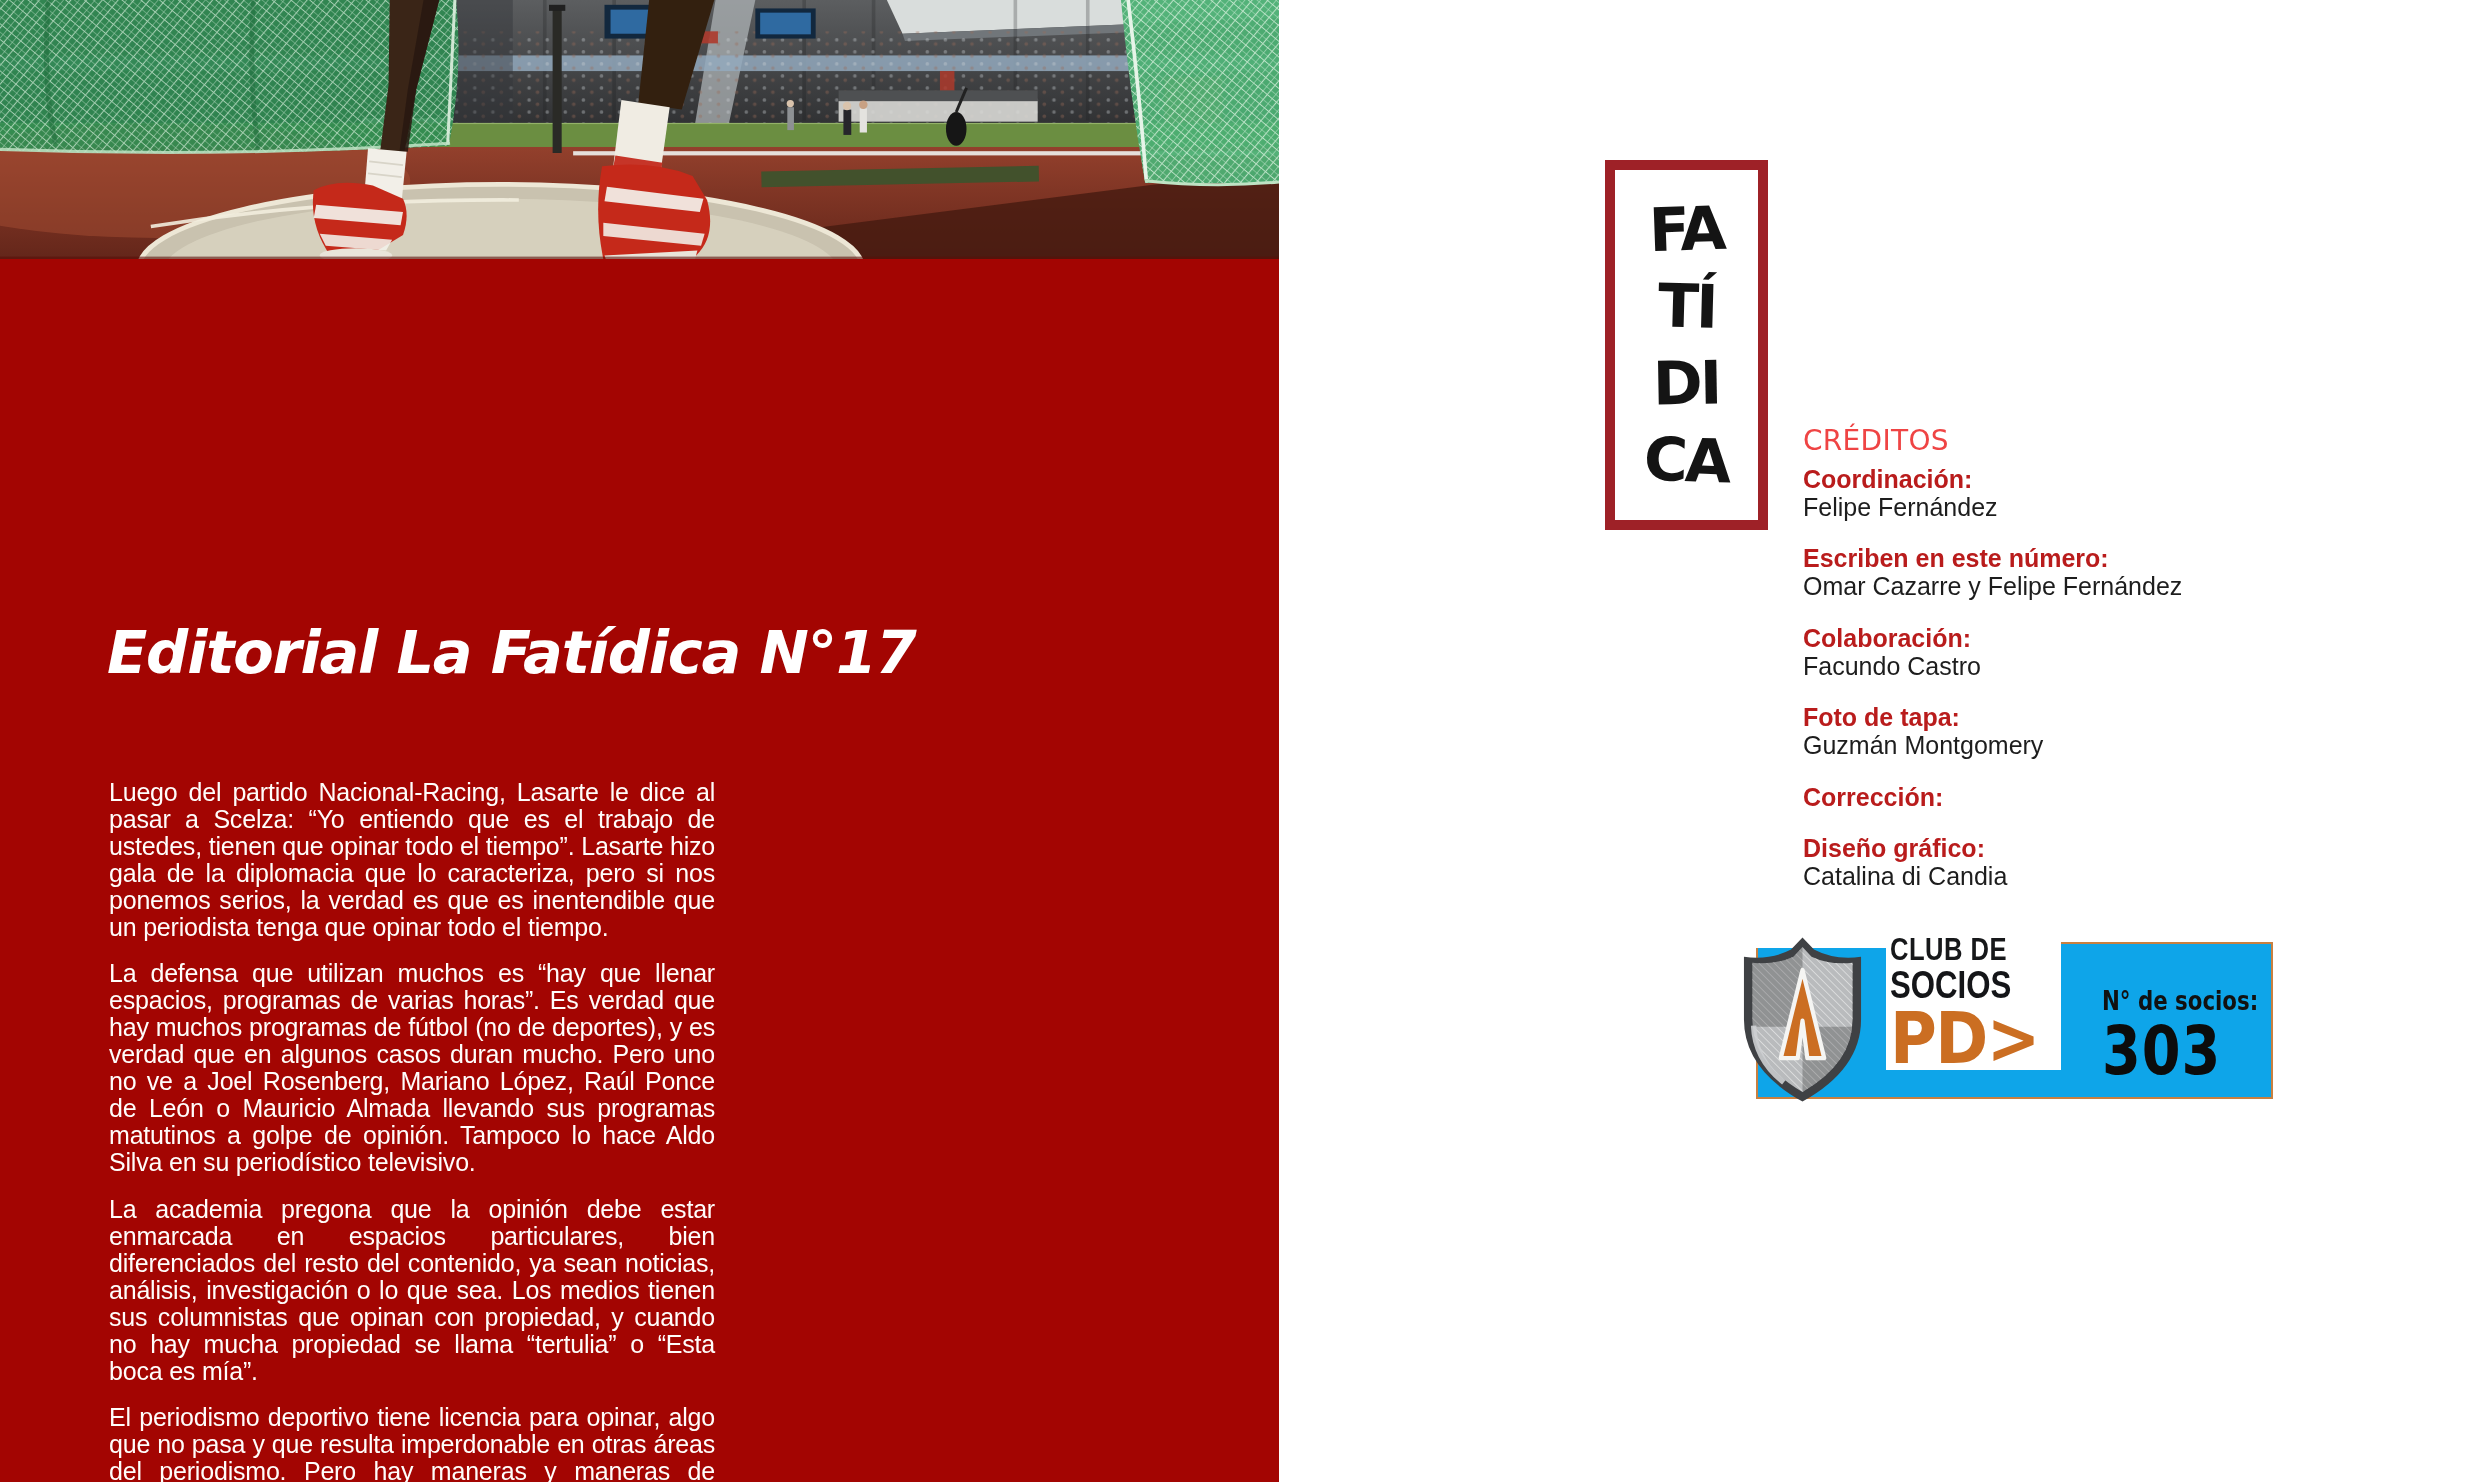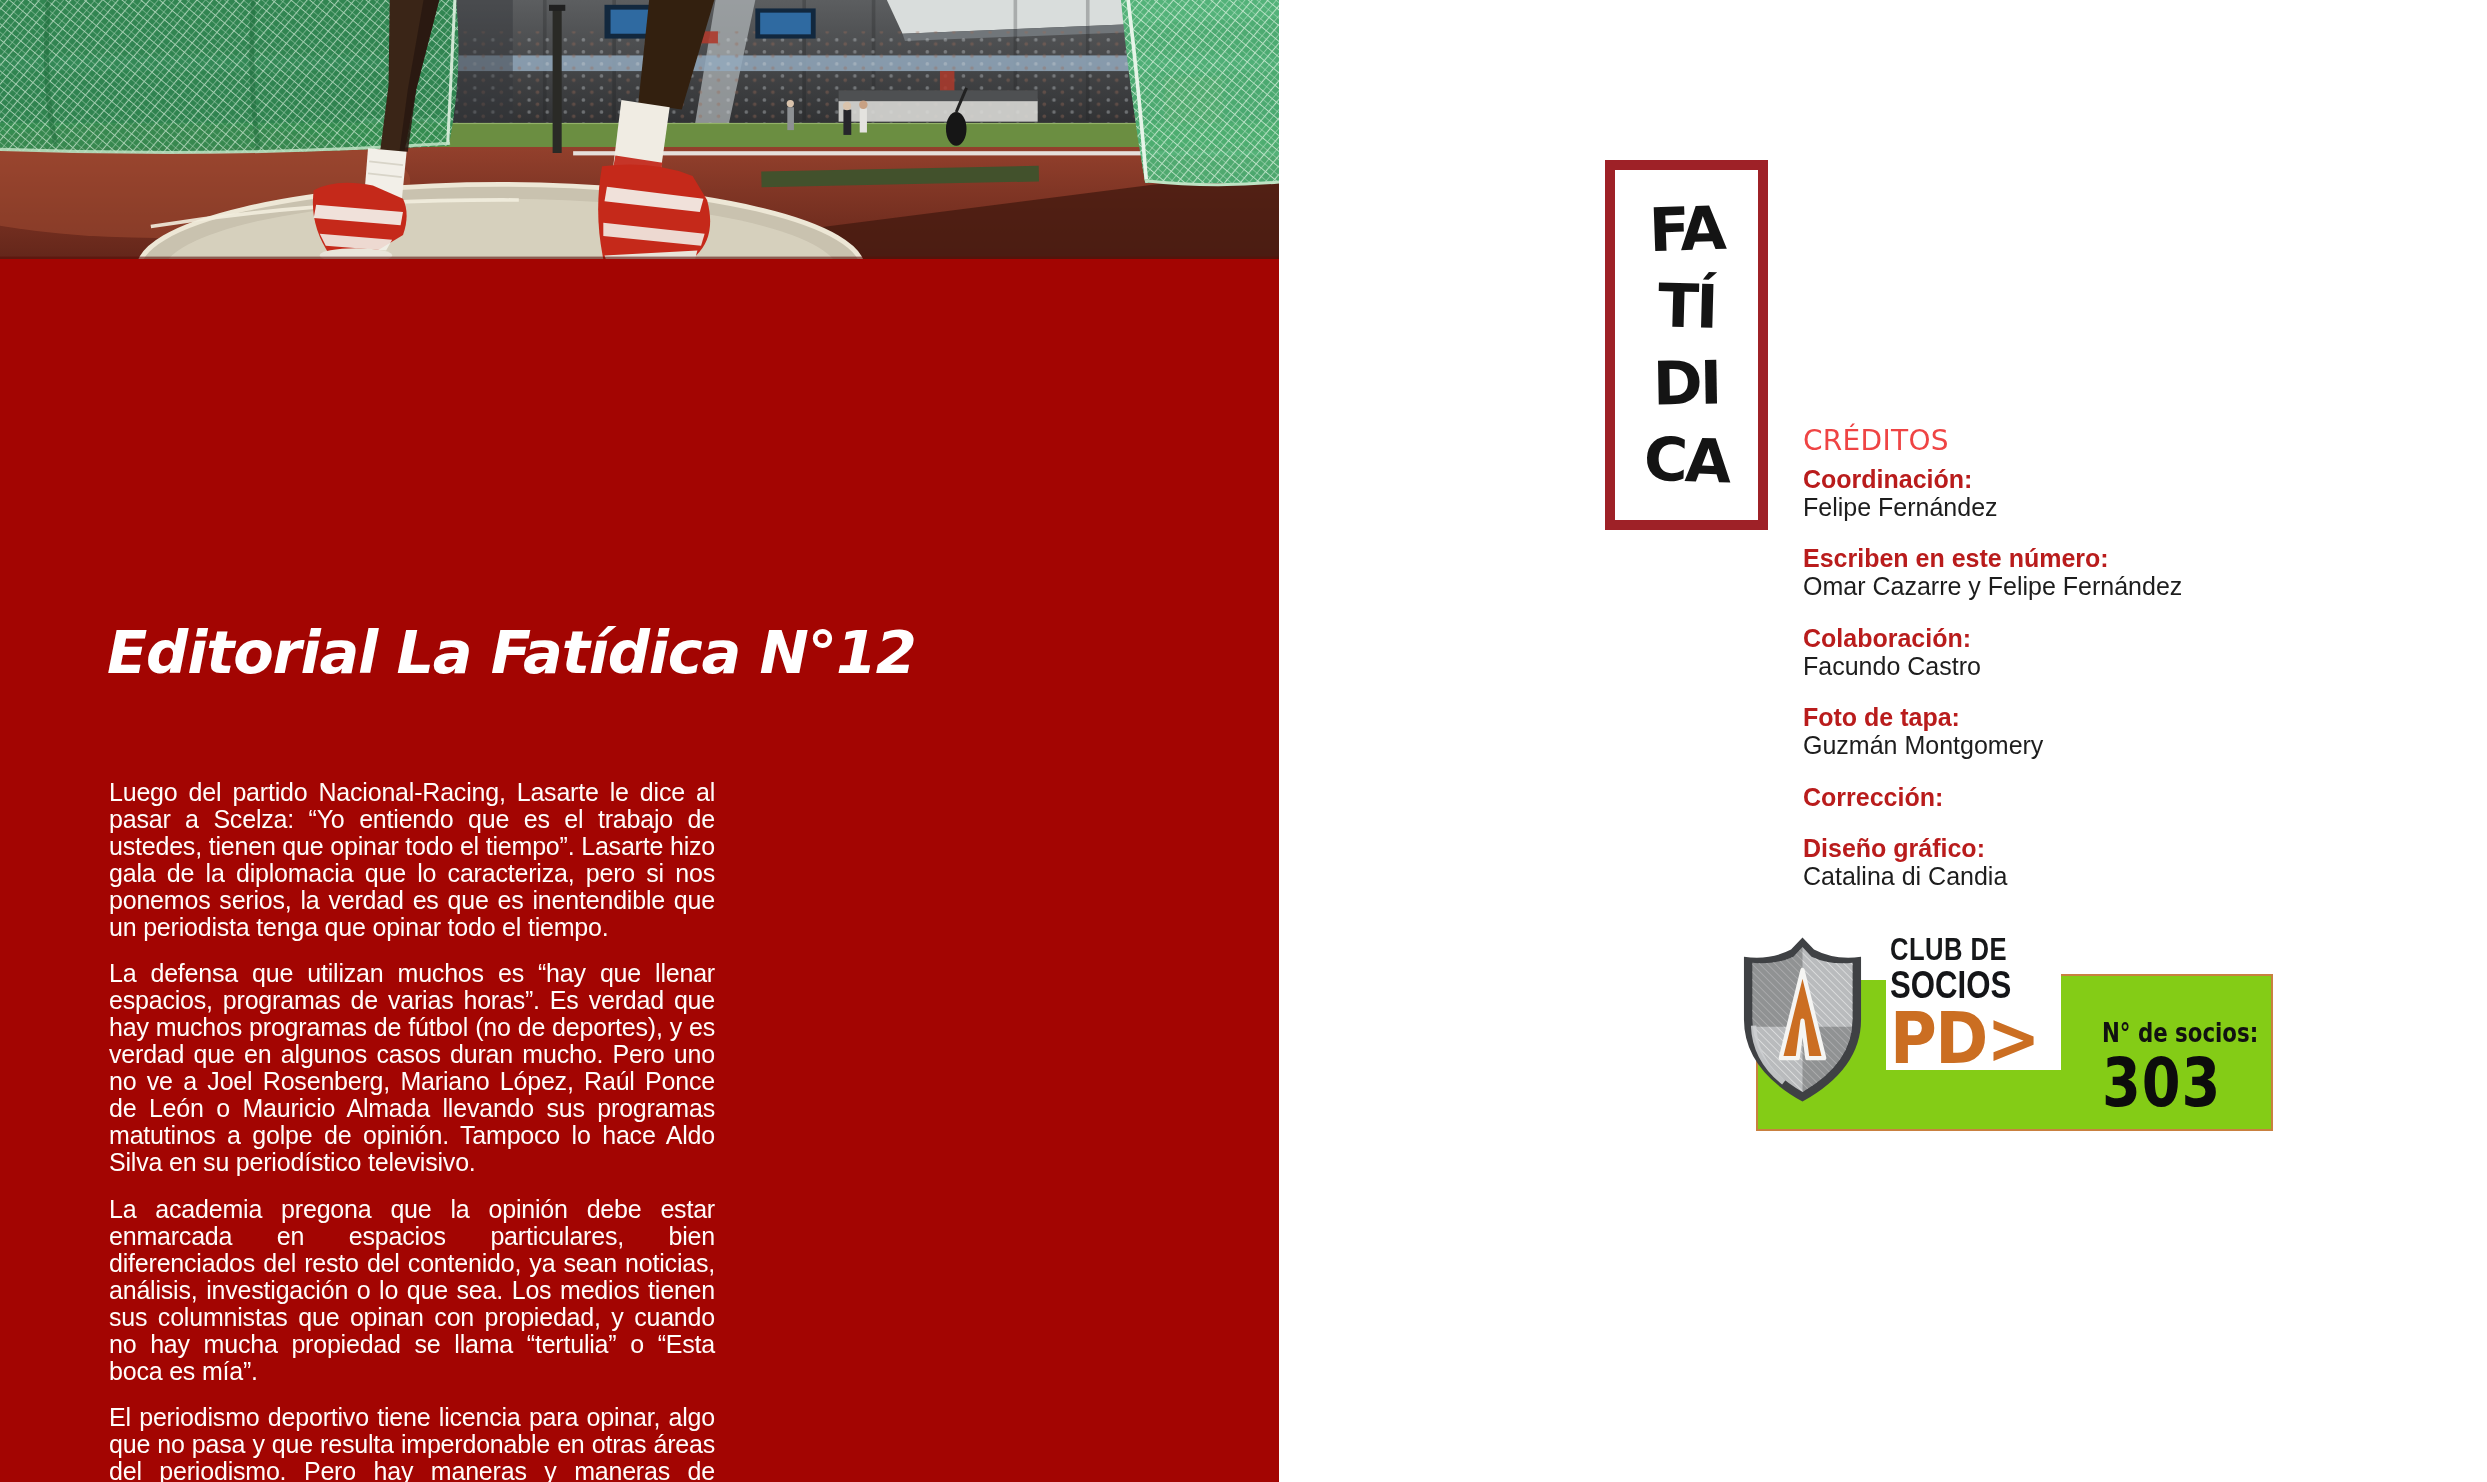--- a/index.html
+++ b/index.html
@@ -29,22 +29,22 @@
 
   
   .credits{position:absolute;left:1803px;top:426px;width:591px;}
   .credits-h{font-family:"DejaVu Sans",sans-serif;font-size:28px;line-height:29px;
     color:#ef4444;letter-spacing:0.3px;margin-bottom:9.6px;}
   .entry{margin-bottom:23.5px;}
   .entry .lbl{font-weight:bold;font-size:25px;line-height:28px;color:#b91c1c;}
   .entry .val{font-size:25px;line-height:28px;color:#1D1D1D;}
 
   
-  .club-box{position:absolute;left:1756px;top:974px;width:517px;height:157px;
-    box-sizing:border-box;border:2.4px solid #C98040;background:#84cc16;}
+  .club-box{position:absolute;left:1756px;top:942px;width:517px;height:157px;
+    box-sizing:border-box;border:2.4px solid #C98040;background:#0ea5e9;}
   .club-mask{position:absolute;left:-2.4px;top:-5.4px;width:239px;height:9.6px;background:#fff;}
   .members{position:absolute;left:344px;top:43px;}
   .m-label{font-family:"DejaVu Sans",sans-serif;font-weight:bold;font-size:26px;line-height:28px;
     color:#111;transform:scaleX(0.82);transform-origin:left;white-space:nowrap;}
   .m-count{font-family:"DejaVu Sans",sans-serif;font-weight:bold;font-size:68px;line-height:60px;
     margin-top:6px;color:#0C0C0C;letter-spacing:1.2px;transform:scaleX(0.82);transform-origin:left;}
   .shield{position:absolute;left:1739px;top:935px;width:127px;height:169px;}
   .club-logo-text{position:absolute;left:1886px;top:934px;background:#fff;padding:1.2px 6px 2.4px 3.6px;}
   .c1{font-weight:bold;font-size:32px;line-height:28px;color:#17181A;letter-spacing:0.6px;
       transform:scaleX(0.8);transform-origin:left;white-space:nowrap;}
@@ -173,21 +173,21 @@
       <path d="M998 276 Q1084 266 1148 292 L1172 332 Q1188 392 1154 424 L1022 430 L1000 430 Q984 352 998 276 Z" fill="#C5291A"></path>
       <path d="M1006 310 L1166 330 L1160 352 L1002 334 Z" fill="#F3F1EA" opacity="0.92"></path>
       <path d="M1000 370 L1168 388 L1162 408 L1000 392 Z" fill="#F3F1EA" opacity="0.88"></path>
       <path d="M1002 424 L1156 416 L1152 430 L1004 430 Z" fill="#E9E5DA"></path>
     </g>
 
     <rect x="0" y="426" width="2120" height="4" fill="#5A0F08" opacity="0.6"></rect>
   </svg>
 
   <div class="redpanel">
-    <h1 class="ed-title">Editorial La Fatídica N°12</h1>
+    <h1 class="ed-title">Editorial La Fatídica N°17</h1>
     <div class="ed-body">
       <p>Luego del partido Nacional-Racing, Lasarte le dice al pasar a Scelza: “Yo entiendo que es el trabajo de ustedes, tienen que opinar todo el tiempo”. Lasarte hizo gala de la diplomacia que lo caracteriza, pero si nos ponemos serios, la verdad es que es inentendible que un periodista tenga que opinar todo el tiempo.</p>
       <p>La defensa que utilizan muchos es “hay que llenar espacios, programas de varias horas”. Es verdad que hay muchos programas de fútbol (no de deportes), y es verdad que en algunos casos duran mucho. Pero uno no ve a Joel Rosenberg, Mariano López, Raúl Ponce de León o Mauricio Almada llevando sus programas matutinos a golpe de opinión. Tampoco lo hace Aldo Silva en su periodístico televisivo.</p>
       <p>La academia pregona que la opinión debe estar enmarcada en espacios particulares, bien diferenciados del resto del contenido, ya sean noticias, análisis, investigación o lo que sea. Los medios tienen sus columnistas que opinan con propiedad, y cuando no hay mucha propiedad se llama “tertulia” o “Esta boca es mía”.</p>
       <p>El periodismo deportivo tiene licencia para opinar, algo que no pasa y que resulta imperdonable en otras áreas del periodismo. Pero hay maneras y maneras de opinar, y cuando se hace sin fundamento se parece mucho al ruido. Elaborar una opinión debería llevar tiempo, de escuchar a los protagonistas, a especialistas en la materia y una reflexión personal. ¿Pero cómo hacer eso si la lucecita roja de aire siempre está prendida?</p>
     </div>
   </div>
 
   <div class="fatidica">
     <div class="fl">FA</div>

